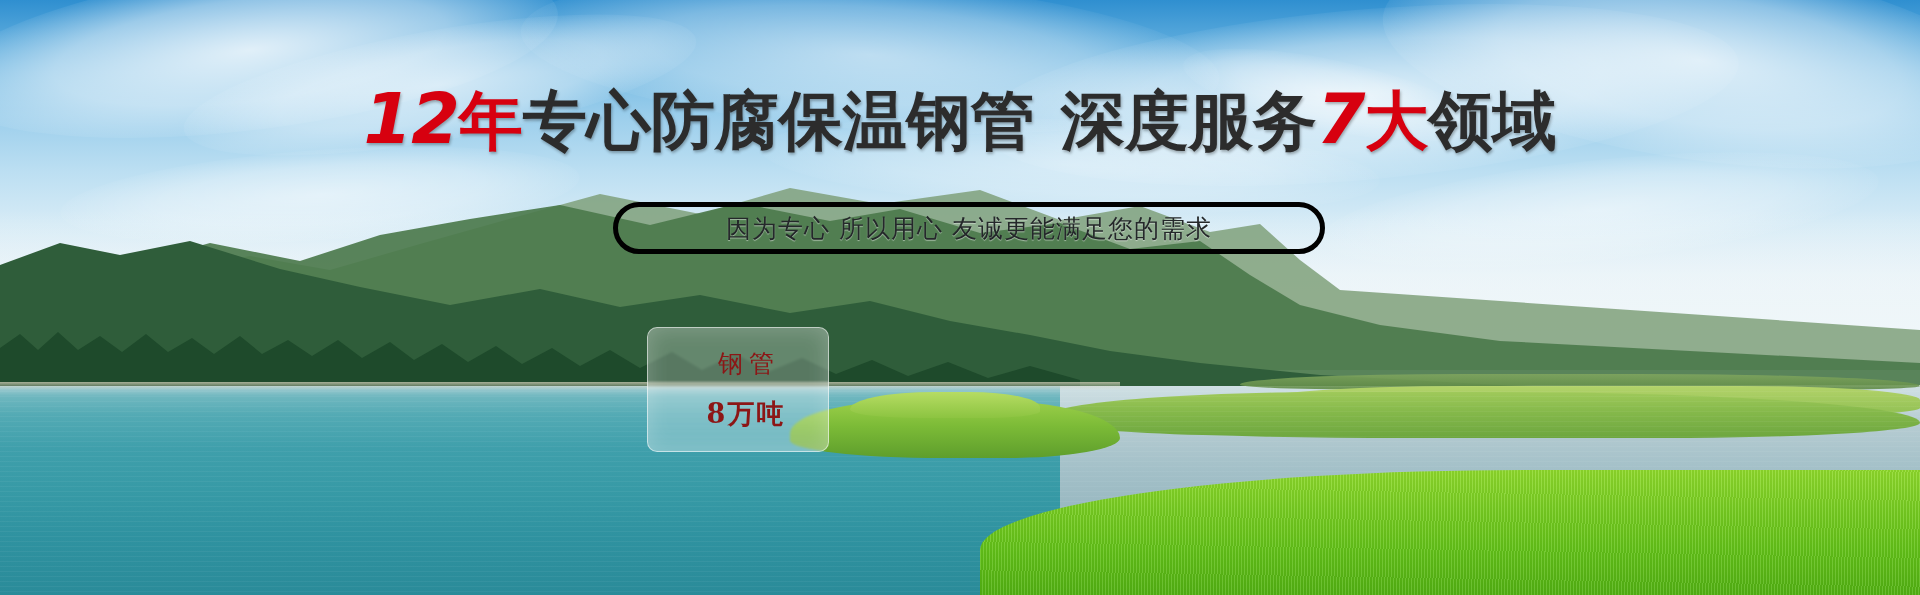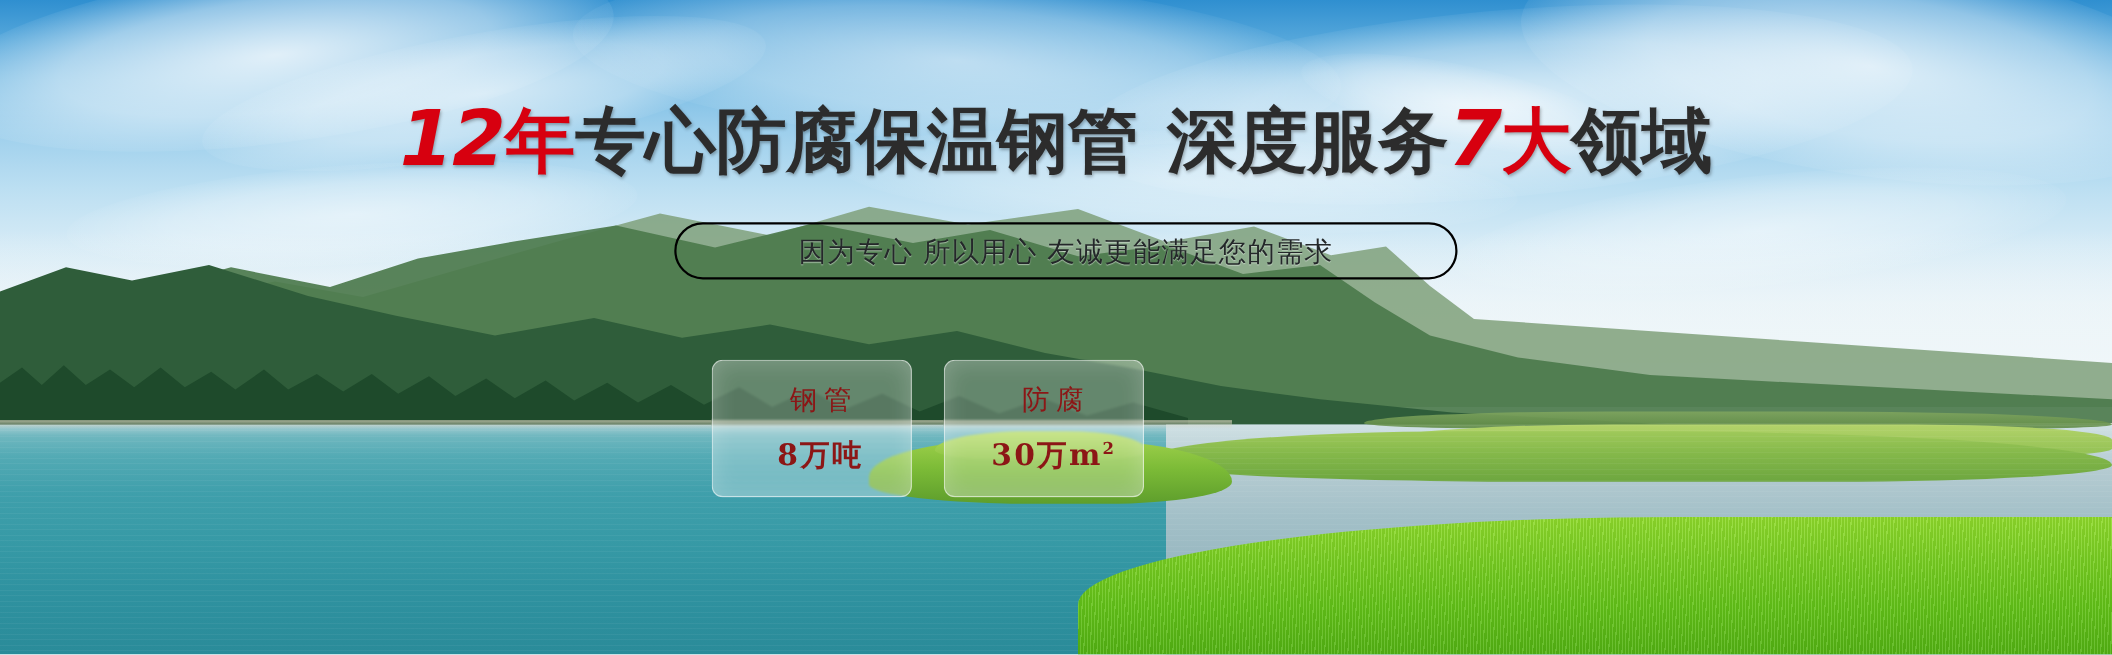--- a/index.html
+++ b/index.html
@@ -127,21 +127,21 @@
     border-radius:60% 50% 40% 50% / 90% 80% 35% 45%;
   }
 
   
   .headline {
     position:absolute; left:0; top:86px; width:1920px;
     text-align:center;
     white-space:nowrap;
     font-weight:900;
     font-size:64px;
-    line-height:81px;
+    line-height:66px;
     letter-spacing:0px;
     font-family:"DejaVu Sans","Liberation Sans",sans-serif;
   }
   .headline .num {
     color:#d7000f;
     font-size:70px;
     letter-spacing:-1px;
     text-shadow:1px 2px 3px rgba(0,0,0,.30);
     font-style:italic;
   }
@@ -153,21 +153,21 @@
     color:#2c2c2c;
     text-shadow:1px 2px 3px rgba(0,0,0,.30);
   }
   .headline .gap { display:inline-block; width:26px; }
 
   
   .pill {
     position:absolute;
     left:613px; top:202px;
     width:712px; height:52px;
-    border:2px solid #000000;
+    border:5px solid #000000;
     border-radius:26px;
     display:flex; align-items:center; justify-content:center;
     color:#24282a;
     font-size:25px;
     letter-spacing:1px;
     font-weight:500;
     font-family:"DejaVu Sans","Liberation Sans",sans-serif;
     text-shadow:0 1px 1px rgba(255,255,255,.5);
   }
 
@@ -271,21 +271,17 @@
     <span>因为专心 所以用心  友诚更能满足您的需求</span>
   </div>
 
   <div class="cards">
 
     <div class="card">
       <div class="t">钢管</div>
       <div class="v"><span>8万吨</span></div>
     </div>
 
-    <div class="card">
-      <div class="t">防腐</div>
-      <div class="v"><span>30万m</span><sup>2</sup></div>
-    </div>
 
 
   </div>
 
 </div>
 
 </body></html>

